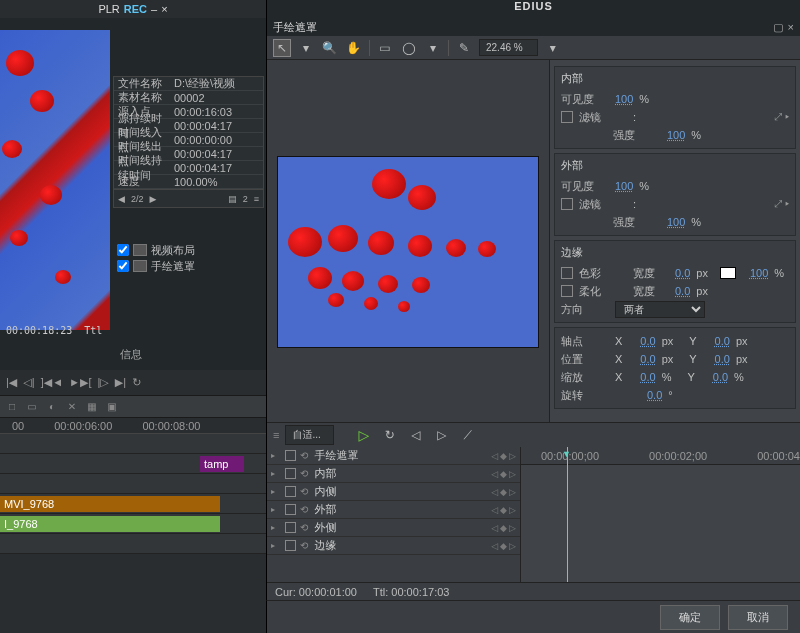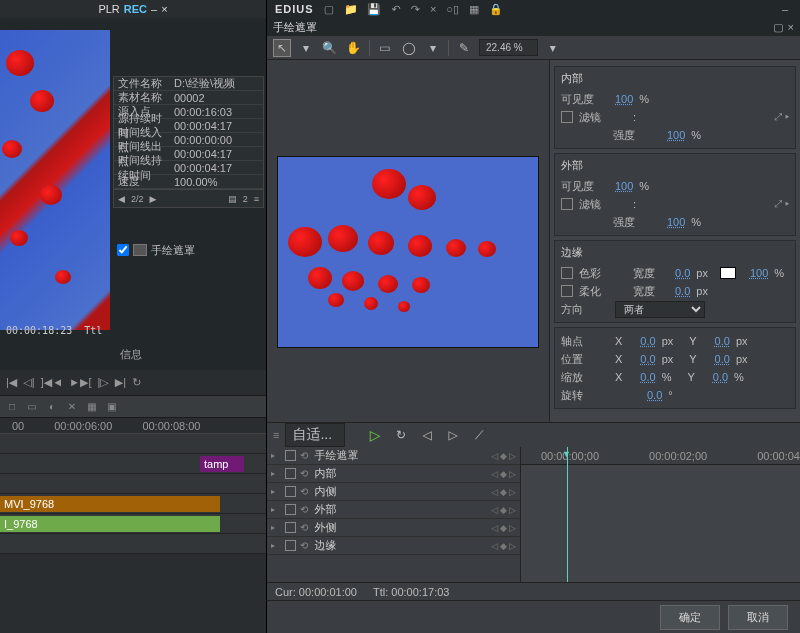--- a/index.html
+++ b/index.html
@@ -38,21 +38,21 @@
 .tl-toolbar2 span { width: 16px; height: 16px; display: inline-flex; align-items: center; justify-content: center; color: #888; font-size: 10px; }
 .tl-ruler { height: 16px; background: #2a2d30; display: flex; align-items: center; font-size: 9px; color: #999; font-family: monospace; gap: 30px; padding-left: 12px; border-bottom: 1px solid #444; }
 .tl-tracks { background: #323639; }
 .tl-track { height: 20px; border-bottom: 1px solid #222; display: flex; align-items: center; padding-left: 6px; font-size: 9px; color: #ccc; position: relative; }
 .tl-clip { position: absolute; height: 16px; top: 2px; display: flex; align-items: center; padding: 0 4px; font-size: 9px; color: #fff; }
 .tl-clip.pink { background: #a16207; left: 0; width: 220px; }
 .tl-clip.green { background: #6faa4a; left: 0; width: 220px; }
 .tl-clip.thumb { background: #701a75; left: 200px; width: 44px; }
 
 
-.edius-bar { position: absolute; top: 0; left: 266px; right: 0; height: 18px; background: #22272a; display: flex; align-items: center; padding: 0 8px; gap: 10px; border-left: 1px solid #000; }
+.edius-bar { position: absolute; top: 0; left: 266px; right: 0; height: 18px; background: #22272a; display: flex; align-items: center; padding: 0 8px; gap: 26px; border-left: 1px solid #000; flex-direction: column; }
 .edius-bar .brand { font-weight: bold; color: #ddd; letter-spacing: 1px; }
 .edius-bar .ticon { color: #999; font-size: 11px; }
 .edius-bar .wincls { margin-left: auto; display: flex; gap: 4px; }
 .edius-bar .wincls span { width: 14px; height: 14px; display: inline-flex; align-items: center; justify-content: center; color: #aaa; }
 
 
 .mask-window { position: absolute; top: 18px; left: 266px; right: 0; bottom: 33px; background: #3a3e42; border-left: 1px solid #000; display: flex; flex-direction: column; }
 .mask-title { background: #22272a; height: 18px; display: flex; align-items: center; padding: 0 6px; color: #ddd; }
 .mask-title .wcls { margin-left: auto; display: flex; gap: 4px; color: #aaa; font-size: 10px; }
 .mask-toolbar { height: 24px; background: #3a3e42; display: flex; align-items: center; gap: 6px; padding: 0 6px; border-bottom: 1px solid #222; }
@@ -74,21 +74,21 @@
 .prop-row .pval { color: #6a9edb; text-decoration: underline dotted; }
 .prop-row .punit { color: #bbb; }
 .prop-row .chk { width: 12px; height: 12px; border: 1px solid #888; display: inline-block; }
 .prop-row .swatch { width: 16px; height: 12px; background: #fff; border: 1px solid #000; margin-left: 6px; }
 .prop-row .picon { margin-left: auto; color: #999; font-size: 10px; }
 .prop-row select { background: #2e3235; color: #ccc; border: 1px solid #222; font-size: 10px; padding: 1px 4px; width: 90px; }
 
 
 .kf-area { height: 178px; border-top: 1px solid #222; display: flex; flex-direction: column; background: #3a3e42; }
 .kf-toolbar { height: 24px; display: flex; align-items: center; gap: 6px; padding: 0 6px; }
-.kf-toolbar .drop { background: #2e3235; border: 1px solid #222; padding: 2px 12px 2px 6px; font-size: 14px; }
+.kf-toolbar .drop { background: #2e3235; border: 1px solid #222; padding: 2px 12px 2px 6px; font-size: 10px; }
 .kf-toolbar .kbtn { width: 20px; height: 18px; display: inline-flex; align-items: center; justify-content: center; color: #bbb; font-size: 12px; }
 .kf-toolbar .kbtn.play { color: #6ec93a; font-size: 14px; }
 .kf-body { flex: 1; display: flex; }
 .kf-tree { width: 262px; border-right: 1px solid #222; }
 .kf-row { display: flex; align-items: center; height: 18px; padding: 0 4px; gap: 4px; border-bottom: 1px solid #2e2e2e; background: #3a3e42; }
 .kf-row .tri { color: #888; font-size: 8px; width: 10px; }
 .kf-row .chk { width: 11px; height: 11px; border: 1px solid #888; display: inline-block; }
 .kf-row .undo { color: #888; font-size: 10px; }
 .kf-row .kflbl { flex: 1; color: #ccc; padding-left: 2px; }
 .kf-row .kbtns { display: flex; gap: 2px; }
@@ -161,20 +161,25 @@
         <span class="tabctl">◀</span>
         <span class="tabctl">2/2</span>
         <span class="tabctl">▶</span>
         <span style="flex:1"></span>
         <span class="tabctl">▤</span>
         <span class="tabctl">2</span>
         <span class="tabctl">≡</span>
       </div>
     </div>
     <div class="effect-list">
+      <div class="effect-row">
+        <input type="checkbox" checked="" style="">
+        <span class="icon"></span>
+        <span>视频布局</span>
+      </div>
       <div class="effect-row">
         <input type="checkbox" checked="" style="">
         <span class="icon"></span>
         <span>手绘遮罩</span>
       </div>
     </div>
   </div>
   <div class="plr-footer">
     <span class="tc">00:00:18:23</span>
     <span class="tc" style="margin-left:6px">Ttl</span>

